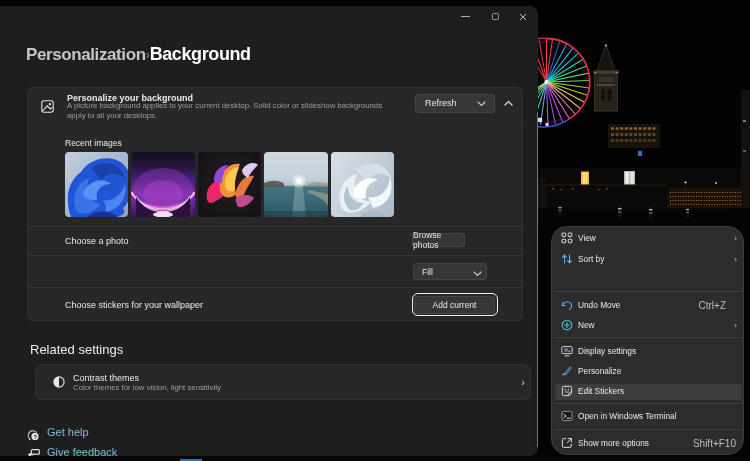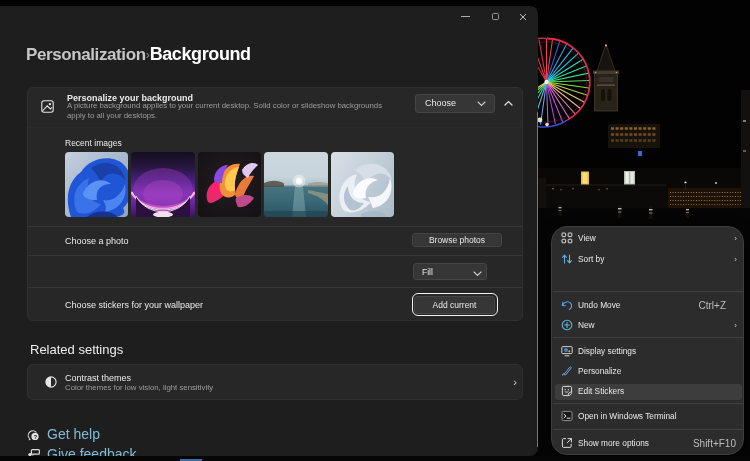--- a/index.html
+++ b/index.html
@@ -14,22 +14,22 @@
 #crumb .p2{font-size:18px;font-weight:700;color:#fff;letter-spacing:-.4px}
 .card{position:absolute;background:#272727;border:1px solid #303030;border-radius:6px}
 #bigcard{left:27px;top:81px;width:496px;height:234px}
 .divl{position:absolute;left:0;width:100%;height:1px;background:#363636}
 .lbl{position:absolute;color:#eaeaea;font-size:9px;white-space:nowrap}
 .sub{position:absolute;color:#9d9d9d;font-size:7.8px;white-space:nowrap}
 .btn{position:absolute;background:#363636;border:1px solid #454545;border-radius:3px;color:#e8e8e8;font-size:8.5px;display:flex;align-items:center;justify-content:center}
 .chev{color:#c9c9c9;font-size:8px}
 .thumb{position:absolute;top:64px;width:63.4px;height:64.5px;border-radius:4px;overflow:hidden}
 #related{position:absolute;left:30px;top:336px;color:#ededed;font-size:13px;font-weight:400}
-#ccard{left:27px;top:357.5px;width:496px;height:36px}
-.link{position:absolute;color:#80bcd8;font-size:14px;white-space:nowrap}
+#ccard{left:35px;top:357.5px;width:496px;height:36px}
+.link{position:absolute;color:#80bcd8;font-size:11px;white-space:nowrap}
 
 #menu{position:absolute;left:551px;top:226px;width:193px;height:229px;background:#2c2c2c;border:1px solid #3e3e3e;border-radius:16px;box-shadow:0 6px 16px rgba(0,0,0,.6)}
 .mi{position:absolute;left:0;width:100%;height:20px}
 .mi .txt{position:absolute;left:26px;top:50%;transform:translateY(-50%);color:#e9e9e9;font-size:8.3px;white-space:nowrap}
 .mi .ico{position:absolute;left:8.5px;top:50%;transform:translateY(-50%);width:12px;height:12px}
 .mi .sc{position:absolute;top:50%;transform:translateY(-50%);color:#bdbdbd;font-size:10px}
 .mi .arr{position:absolute;right:6px;top:50%;transform:translateY(-50%);color:#c6c6c6;font-size:8px}
 .msep{position:absolute;left:1px;width:191px;height:1px;background:#3f3f3f}
 .hl{position:absolute;left:3px;width:187px;height:15.5px;background:#3d3d3d;border-radius:3px}
 </style></head>
@@ -168,21 +168,21 @@
  <div class="card" id="bigcard">
 
   <svg class="abs" style="left:13px;top:12px" width="13" height="13" viewBox="0 0 13 13">
    <rect x="0.8" y="0.8" width="11.4" height="11.4" rx="2.2" fill="none" stroke="#e6e6e6" stroke-width="1.1"></rect>
    <circle cx="8.9" cy="4.1" r="1.2" fill="#e6e6e6"></circle>
    <path d="M2 10.5 L6.2 5.8 L9.3 9 L10.8 7.6" fill="none" stroke="#e6e6e6" stroke-width="1.1" stroke-linecap="round"></path>
   </svg>
   <div class="lbl" style="left:39px;top:4.5px;font-weight:700">Personalize your background</div>
   <div class="sub" style="left:39px;top:13px">A picture background applies to your current desktop. Solid color or slideshow backgrounds</div>
   <div class="sub" style="left:39px;top:22.5px">apply to all your desktops.</div>
-  <div class="btn" style="left:387px;top:6px;width:80px;height:18.5px;justify-content:flex-start;padding-left:9px;font-size:9px">Choose</div>
+  <div class="btn" style="left:387px;top:6px;width:80px;height:18.5px;justify-content:flex-start;padding-left:9px;font-size:9px">Refresh</div>
   <svg class="abs" style="left:449px;top:13px" width="9" height="6" viewBox="0 0 9 6">
         <path d="M1 1 L4.5 4.5 L8 1" fill="none" stroke="#cdcdcd" stroke-width="1.1" stroke-linecap="round"></path>
       </svg>
   <svg class="abs" style="left:476px;top:12px" width="9" height="6" viewBox="0 0 9 6">
         <path d="M1 5 L4.5 1.5 L8 5" fill="none" stroke="#e0e0e0" stroke-width="1.2" stroke-linecap="round"></path>
       </svg>
 
   <div class="lbl" style="left:37px;top:50px;font-size:8.5px">Recent images</div>
   <div class="thumb" style="left:36.8px;background:linear-gradient(135deg,#c6d1de 0%,#b0c0d2 30%,#8da6c2 100%)">
     <svg width="64" height="65" viewBox="0 0 64 65">
@@ -237,21 +237,21 @@
       <path d="M42 56 C56 54 64 40 59 26 C57 40 48 47 37 45 C40 51 41 54 42 56Z" fill="#f4f7fa"></path>
       <path d="M22 42 C24 30 36 23 47 28 C38 30 33 37 35 46 C29 48 23 46 22 42Z" fill="#fbfcfd"></path>
       <path d="M18 57 C12 51 11 41 17 34 C17 45 24 51 33 51 C29 57 22 61 18 57Z" fill="#b4c3d0"></path>
       <path d="M30 62 C38 58 48 58 54 62 L54 65 L30 65 Z" fill="#9fb2c2" opacity=".6"></path>
     </svg>
   </div>
   <div class="divl" style="top:39px;opacity:.3"></div>
   <div class="divl" style="top:138.2px"></div>
 
   <div class="lbl" style="left:37px;top:147.5px">Choose a photo</div>
-  <div class="btn" style="left:384px;top:144.5px;width:90px;height:14px">Browse photos</div>
+  <div class="btn" style="left:384px;top:144.5px;width:53px;height:14px">Browse photos</div>
   <div class="divl" style="top:166.8px"></div>
 
   <div class="btn" style="left:385px;top:175px;width:74px;height:17px;justify-content:flex-start;padding-left:8px">Fill</div>
   <svg class="abs" style="left:445px;top:183px" width="9" height="6" viewBox="0 0 9 6">
         <path d="M1 1 L4.5 4.5 L8 1" fill="none" stroke="#cdcdcd" stroke-width="1.1" stroke-linecap="round"></path>
       </svg>
   <div class="divl" style="top:198.8px"></div>
 
   <div class="lbl" style="left:37px;top:211.5px">Choose stickers for your wallpaper</div>
   <div class="abs" style="left:383.5px;top:205px;width:86px;height:23px;border:1.5px solid #f2f2f2;border-radius:6px;padding:1.5px">

